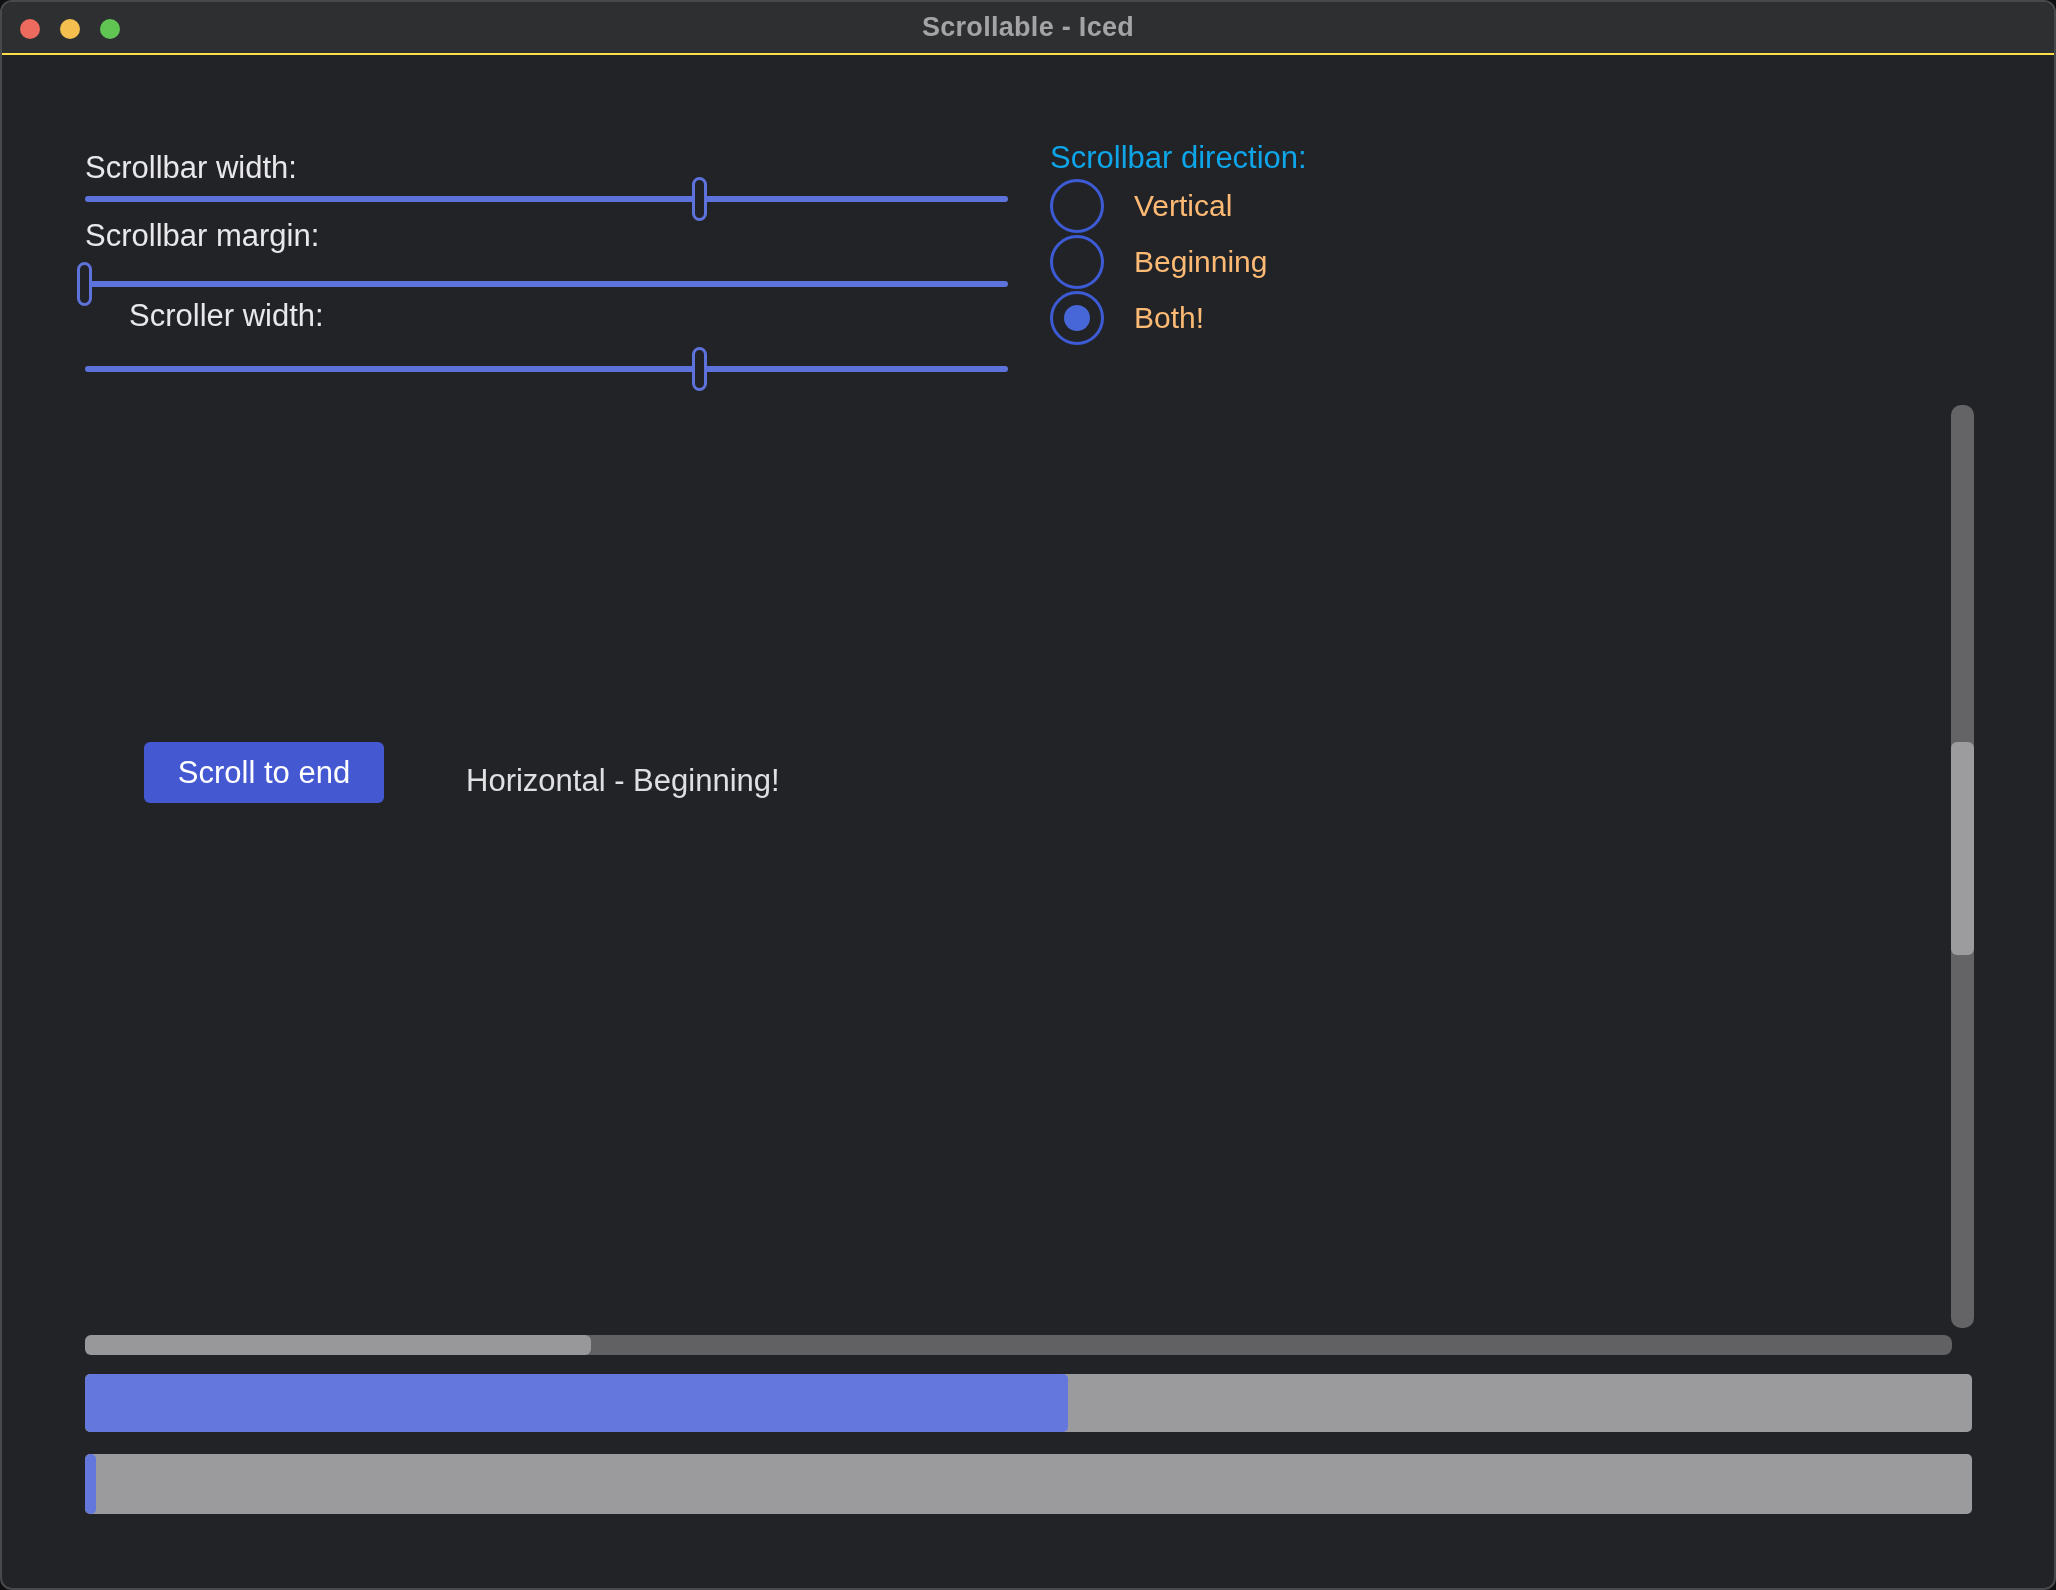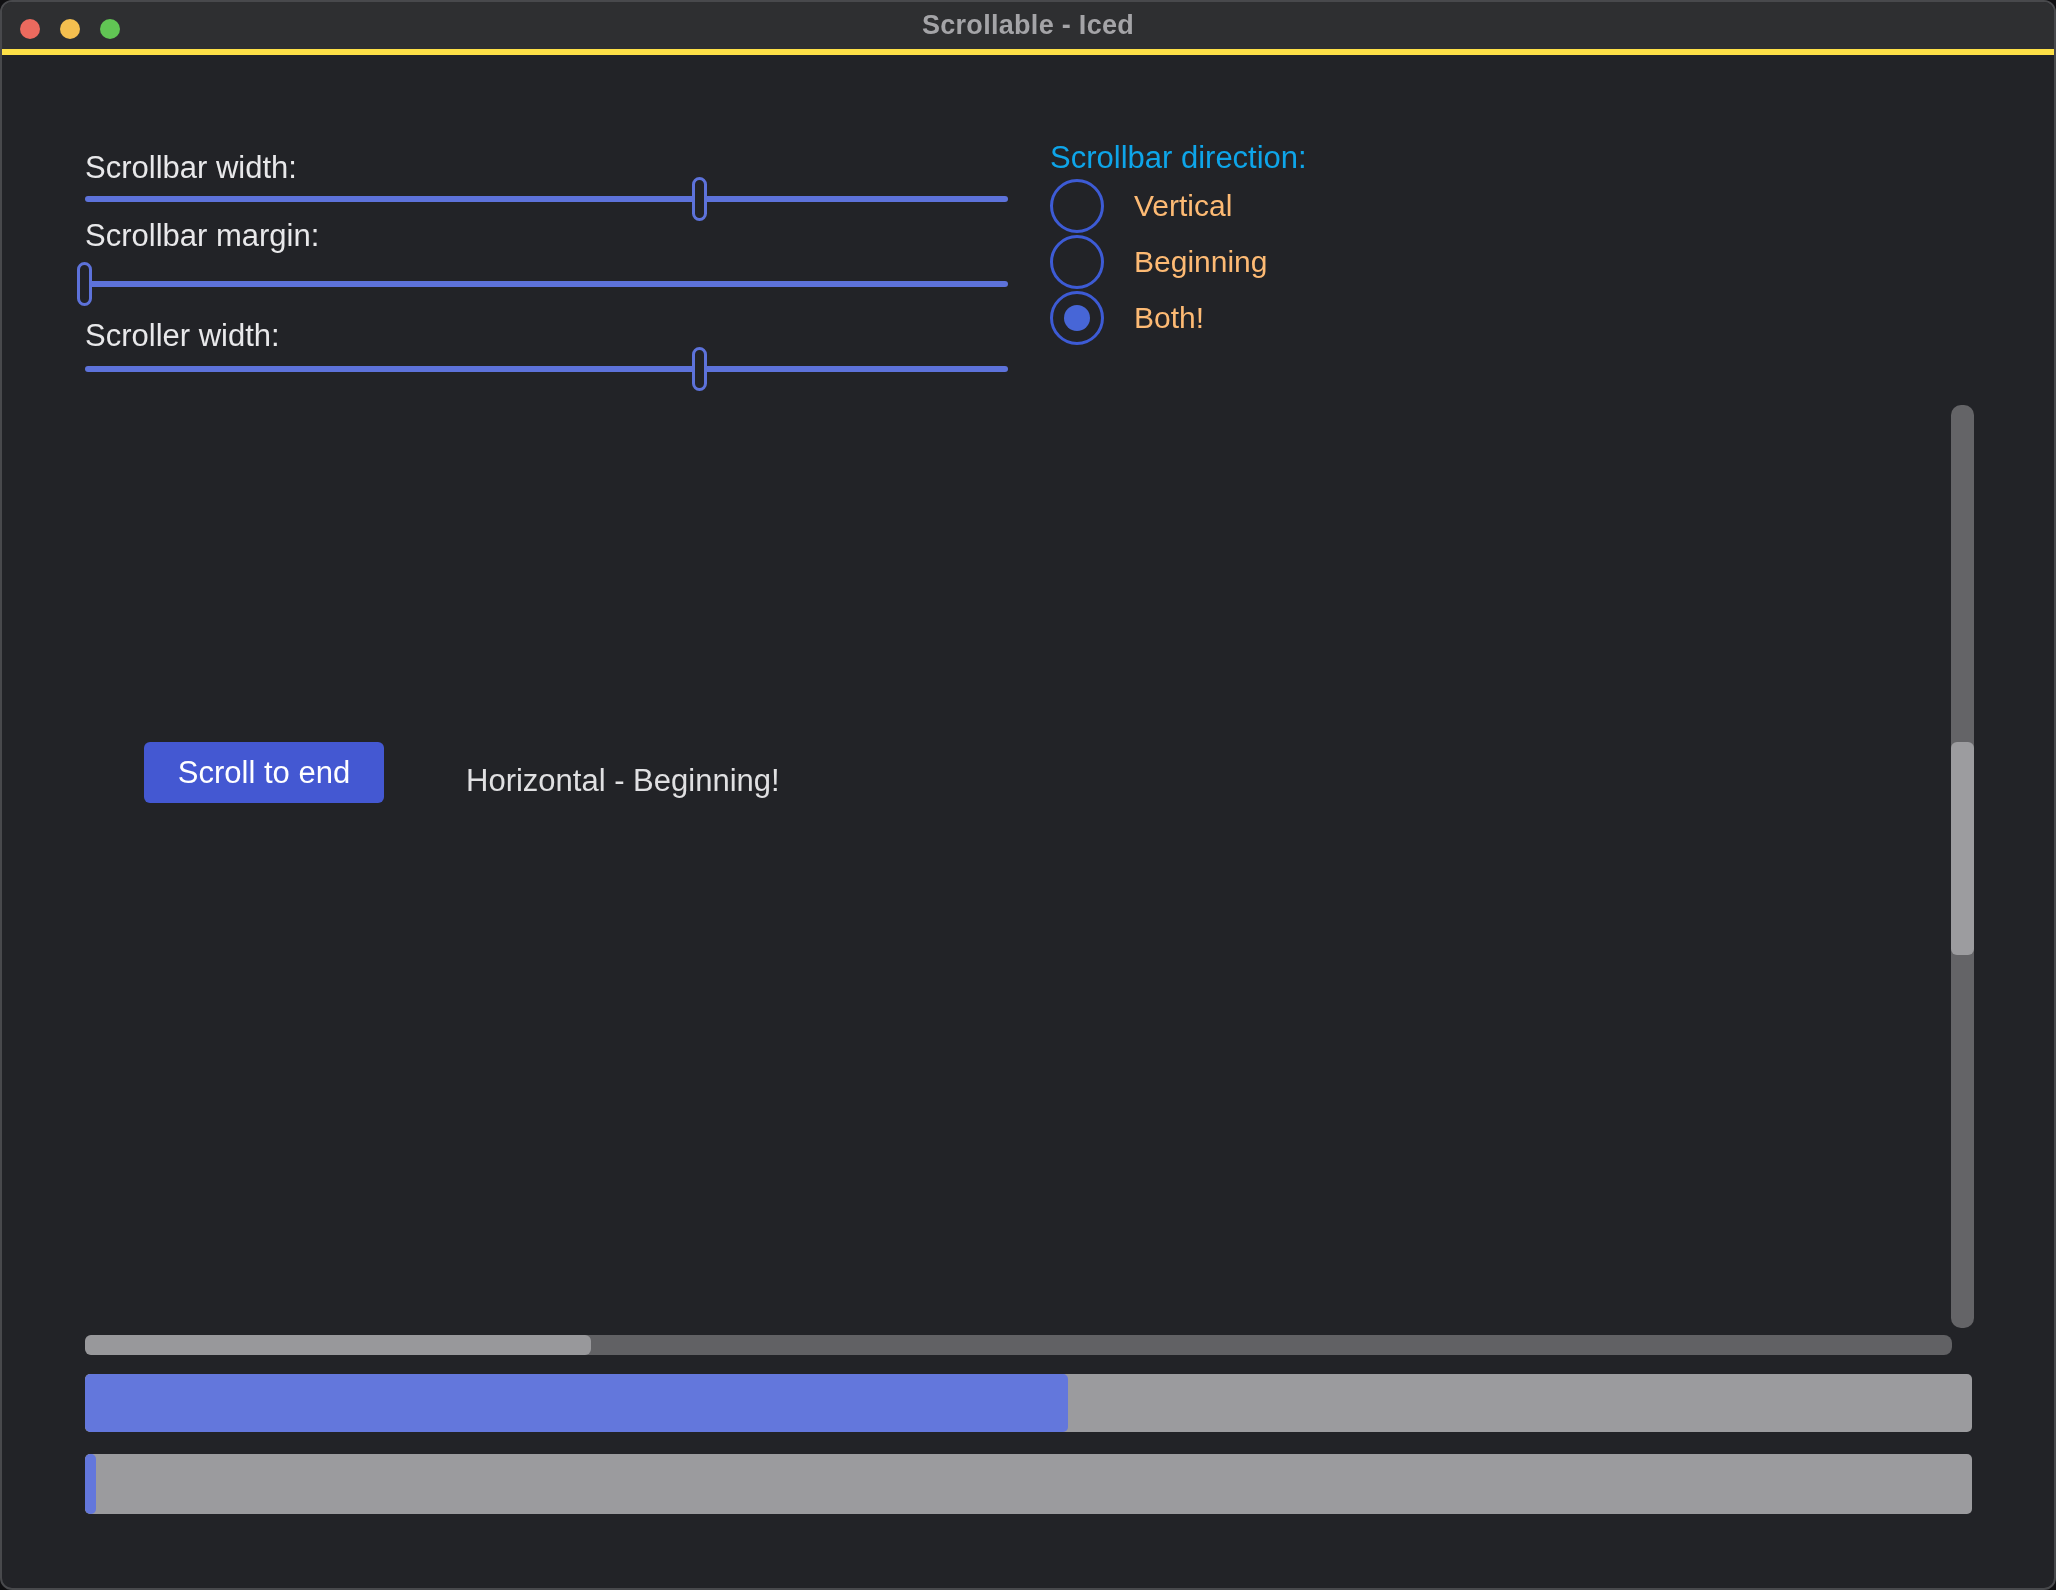--- a/index.html
+++ b/index.html
@@ -8,21 +8,21 @@
 
   .window {
     position:absolute; left:0; top:0; width:2056px; height:1590px;
     background:#222327; border:2px solid #48494c; border-radius:12px;
     overflow:hidden;
   }
 
   
   .titlebar {
     position:absolute; left:0; top:0; width:100%; height:53px;
-    background:#2e2f31; border-bottom:6px solid #fde047;
+    background:#2e2f31; border-bottom:2px solid #fde047;
     display:flex; align-items:center; justify-content:center;
   }
   .title-text { color:#a4a4a7; font-size:27px; font-weight:bold; letter-spacing:.3px; }
   .traffic { position:absolute; left:18px; top:0; height:53px; display:flex; align-items:center; gap:20px; }
   .light { width:20px; height:20px; border-radius:50%; }
 
   
   .slider-col { position:absolute; left:83px; top:0; width:923px; }
   .ctl-label { position:absolute; color:#e8e8ea; font-size:31px; white-space:nowrap; }
   .slider-track {
@@ -96,21 +96,21 @@
     <div class="ctl-label" style="top:148px;">Scrollbar width:</div>
     <div class="slider-track" style="top:194px;">
       <div class="slider-handle" style="left: 66.6%;"></div>
     </div>
 
     <div class="ctl-label" style="top:216px;">Scrollbar margin:</div>
     <div class="slider-track" style="top:279px;">
       <div class="slider-handle" style="left: 0%;"></div>
     </div>
 
-    <div class="ctl-label" style="top:316px;">Scroller width:</div>
+    <div class="ctl-label" style="top:296px;margin-left:44px;">Scroller width:</div>
     <div class="slider-track" style="top:364px;">
       <div class="slider-handle" style="left: 66.6%;"></div>
     </div>
 
   </div>
 
   <div class="radio-col">
     <div class="radio-group-label">Scrollbar direction:</div>
 
     <div class="radio-row" style="top:177px;">

